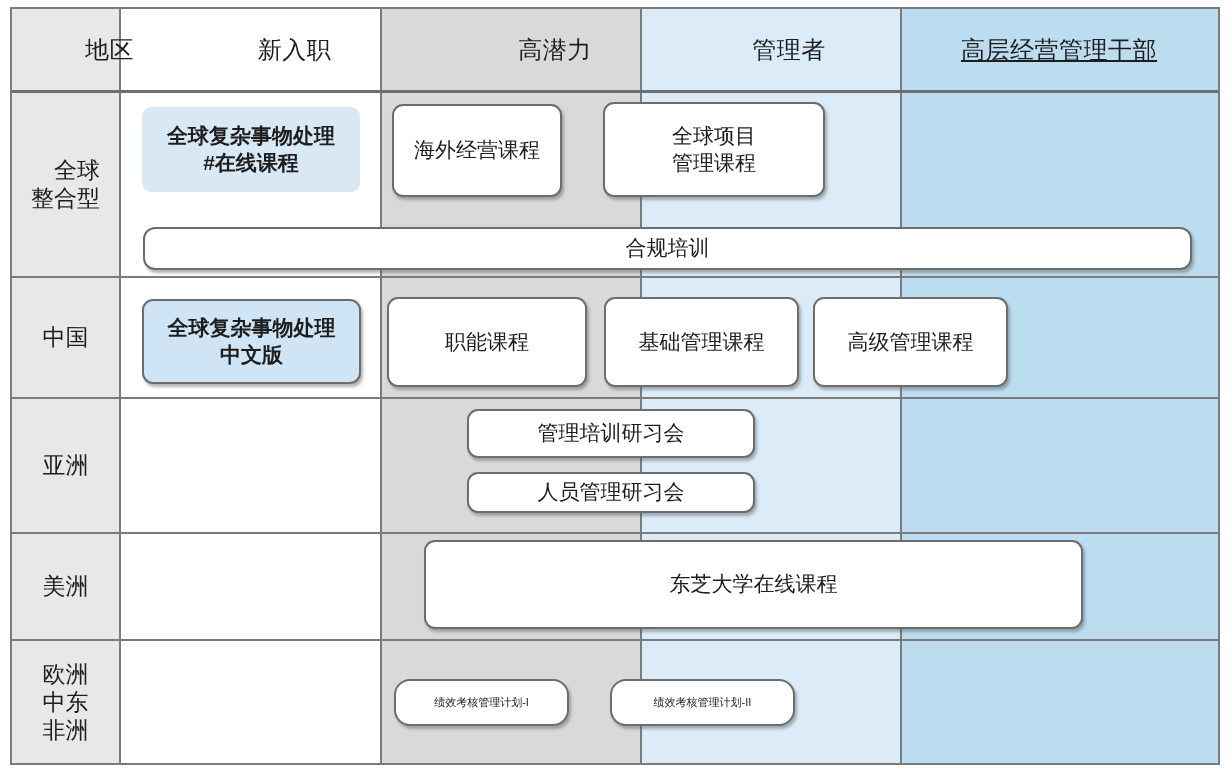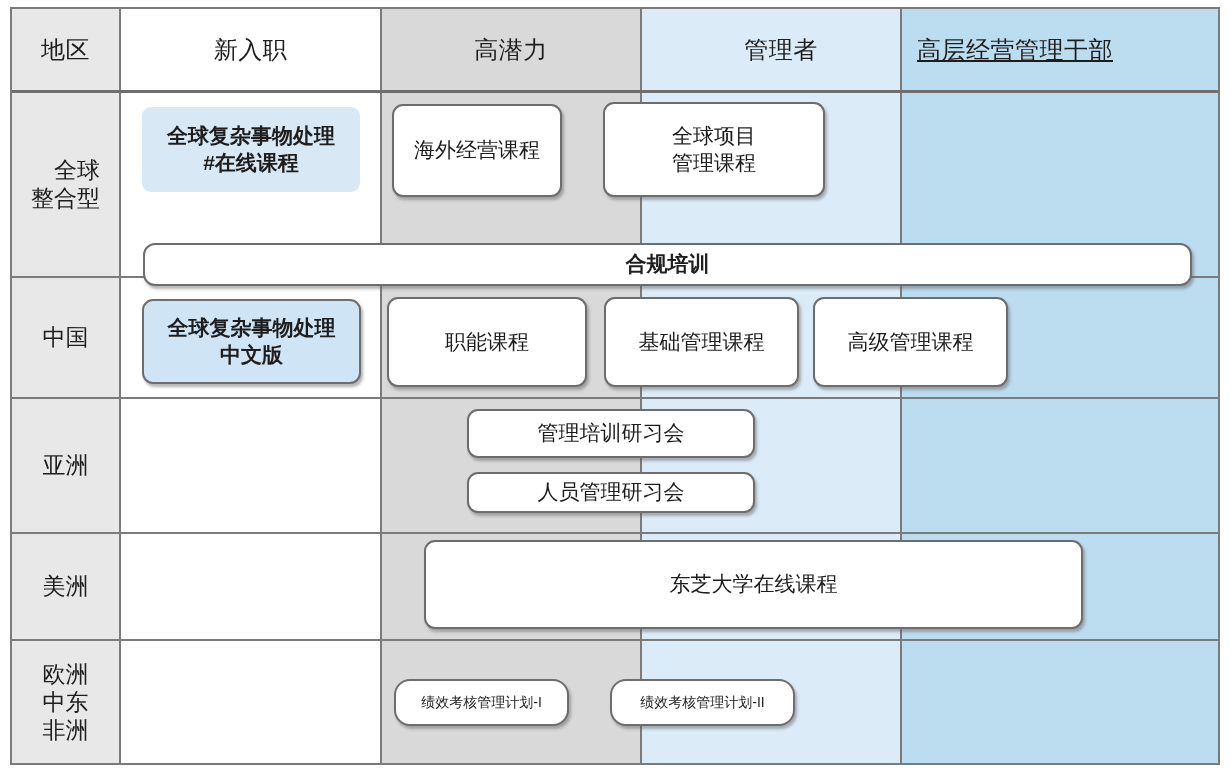--- a/index.html
+++ b/index.html
@@ -59,20 +59,21 @@
     position:absolute;
     top:0;
     height:81px;
     display:flex;
     align-items:center;
     justify-content:center;
     font-size:24px;
     color:#1d1d1d;
     letter-spacing:.5px;
     white-space:nowrap;
+    margin-left:44px;
   }
 
   
   .rowlabel{
     position:absolute;
     left:0;
     width:107px;
     display:flex;
     align-items:center;
     justify-content:center;
@@ -99,21 +100,21 @@
     box-shadow:2px 3px 3px rgba(90,90,90,.45);
     white-space:pre-line;
   }
   .box.blue{background:#cfe4f4;}
   .box.noborder{
     border:none;
     background:#d8e8f5;
     box-shadow:none;
     border-radius:9px;
   }
-  .box.tiny{font-size:14px;border-radius:16px;}
+  .box.tiny{font-size:11px;border-radius:16px;}
   .box.bar{border-radius:12px;}
   .box.strong{font-weight:bold;}
 </style>
 </head>
 <body>
 
 <div id="stage">
   <div class="matrix">
 
     <div class="colband band-region" style="left:0;width:107px;"></div>
@@ -129,41 +130,41 @@
 
     <div class="hline thick" style="top:81px;"></div>
     <div class="hline" style="top:267px;"></div>
     <div class="hline" style="top:388px;"></div>
     <div class="hline" style="top:523px;"></div>
     <div class="hline" style="top:630px;"></div>
 
     <div class="hdr" style="left:0;width:107px;">地区</div>
     <div class="hdr" style="left:109px;width:259px;">新入职</div>
     <div class="hdr" style="left:370px;width:258px;">高潜力</div>
-    <div class="hdr" style="left:640px;width:258px;">管理者</div>
+    <div class="hdr" style="left:604px;width:258px;">管理者</div>
     <div class="hdr" style="left:845px;width:316px;text-decoration:underline;">高层经营管理干部</div>
 
     <div class="rowlabel" style="top:83px;height:184px;white-space:pre-line;">全球
 整合型</div>
     <div class="rowlabel" style="top:269px;height:119px;white-space:pre-line;">中国</div>
     <div class="rowlabel" style="top:390px;height:133px;white-space:pre-line;">亚洲</div>
     <div class="rowlabel" style="top:525px;height:105px;white-space:pre-line;">美洲</div>
     <div class="rowlabel" style="top:632px;height:122px;white-space:pre-line;">欧洲
 中东
 非洲</div>
 
     <div class="box noborder strong" style="left:130px;top:98px;width:218px;height:85px;">全球复杂事物处理
 #在线课程</div>
 
     <div class="box" style="left:380px;top:95px;width:170px;height:93px;">海外经营课程</div>
 
     <div class="box" style="left:591px;top:93px;width:222px;height:95px;">全球项目
 管理课程</div>
 
-    <div class="box bar" style="left:131px;top:234px;width:1049px;height:43px;font-weight:bold;">合规培训</div>
+    <div class="box bar" style="left:131px;top:218px;width:1049px;height:43px;">合规培训</div>
 
     <div class="box blue strong" style="left:130px;top:290px;width:219px;height:85px;">全球复杂事物处理
 中文版</div>
 
     <div class="box" style="left:375px;top:288px;width:200px;height:90px;">职能课程</div>
 
     <div class="box" style="left:592px;top:288px;width:195px;height:90px;">基础管理课程</div>
 
     <div class="box" style="left:801px;top:288px;width:195px;height:90px;">高级管理课程</div>
 

